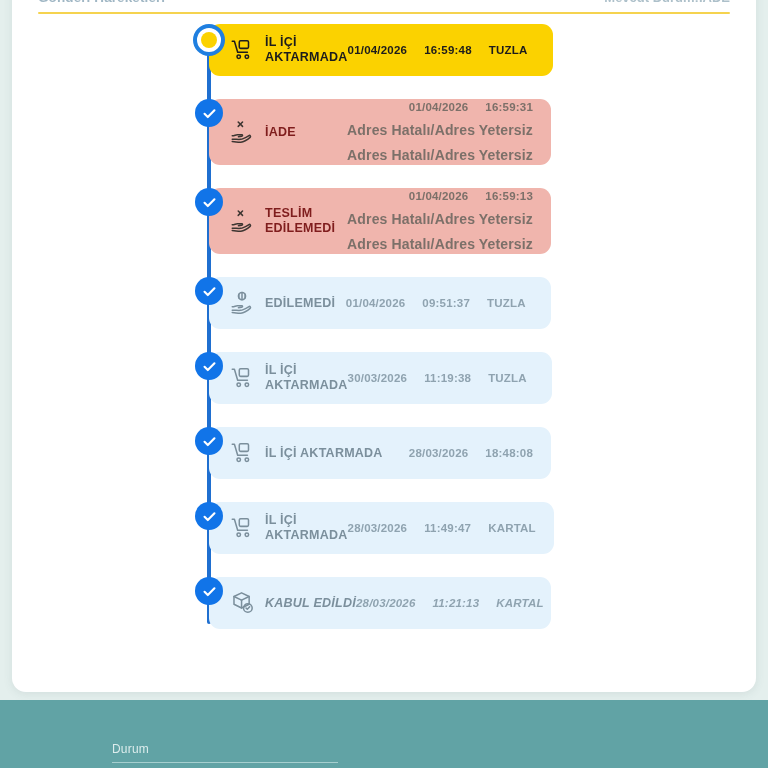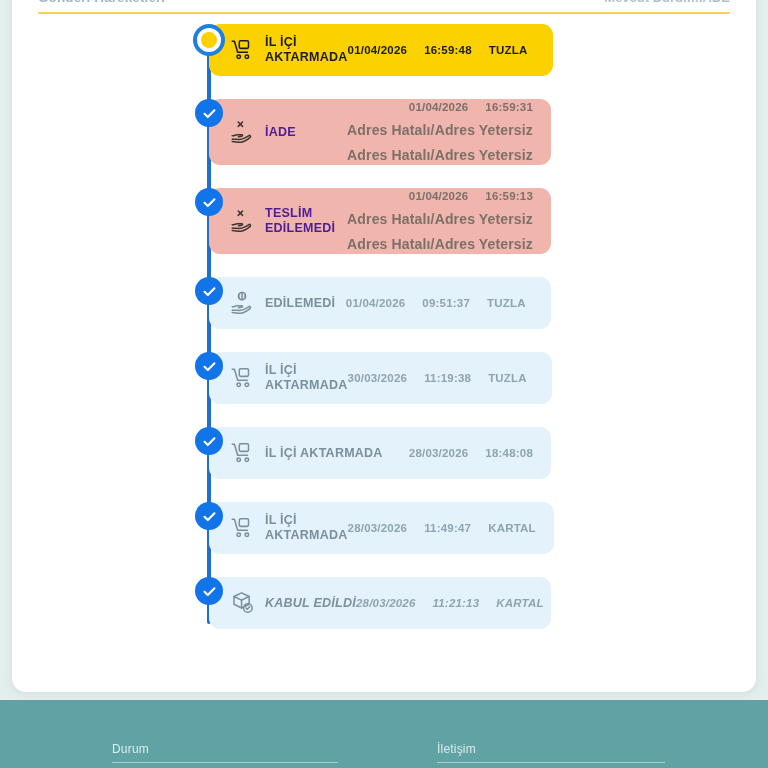--- a/index.html
+++ b/index.html
@@ -172,21 +172,21 @@
 
   .label {
     font-size: 12.5px;
     font-weight: bold;
     line-height: 15px;
     letter-spacing: .25px;
     white-space: pre-line;
     flex: 0 0 auto;
   }
   .card.yellow .label { color: #1c1c1c; }
-  .card.pink   .label { color: #4c1d95; }
+  .card.pink   .label { color: #7f1d1d; }
   .card.blue   .label { color: #7b8f9c; }
 
   .meta {
     margin-left: auto;
     text-align: right;
     display: flex;
     flex-direction: column;
     gap: 9px;
   }
 
@@ -496,19 +496,15 @@
         </div>
     </div>
 
   </div>
 
   <div class="footer">
     <div class="footer-col left">
       <div class="footer-h">Durum</div>
       <div class="footer-rule"></div>
     </div>
-    <div class="footer-col right">
-      <div class="footer-h">İletişim</div>
-      <div class="footer-rule"></div>
-    </div>
   </div>
 
 </div>
 
 </body></html>

